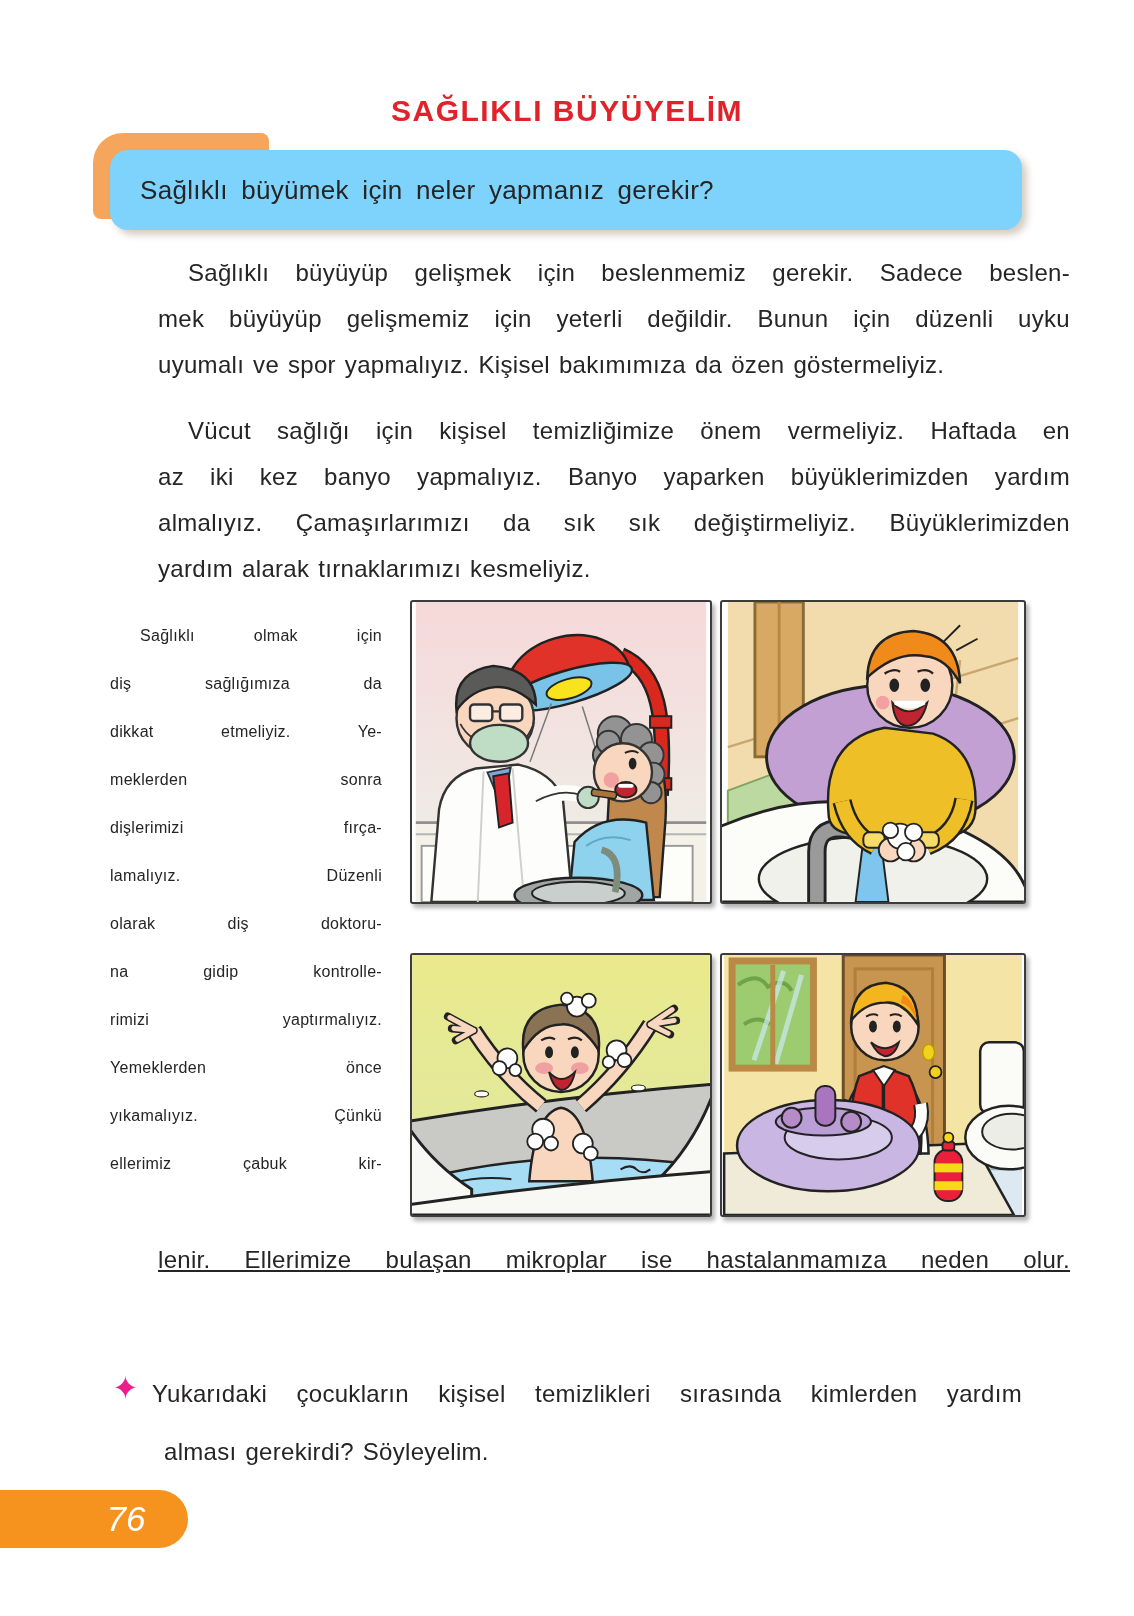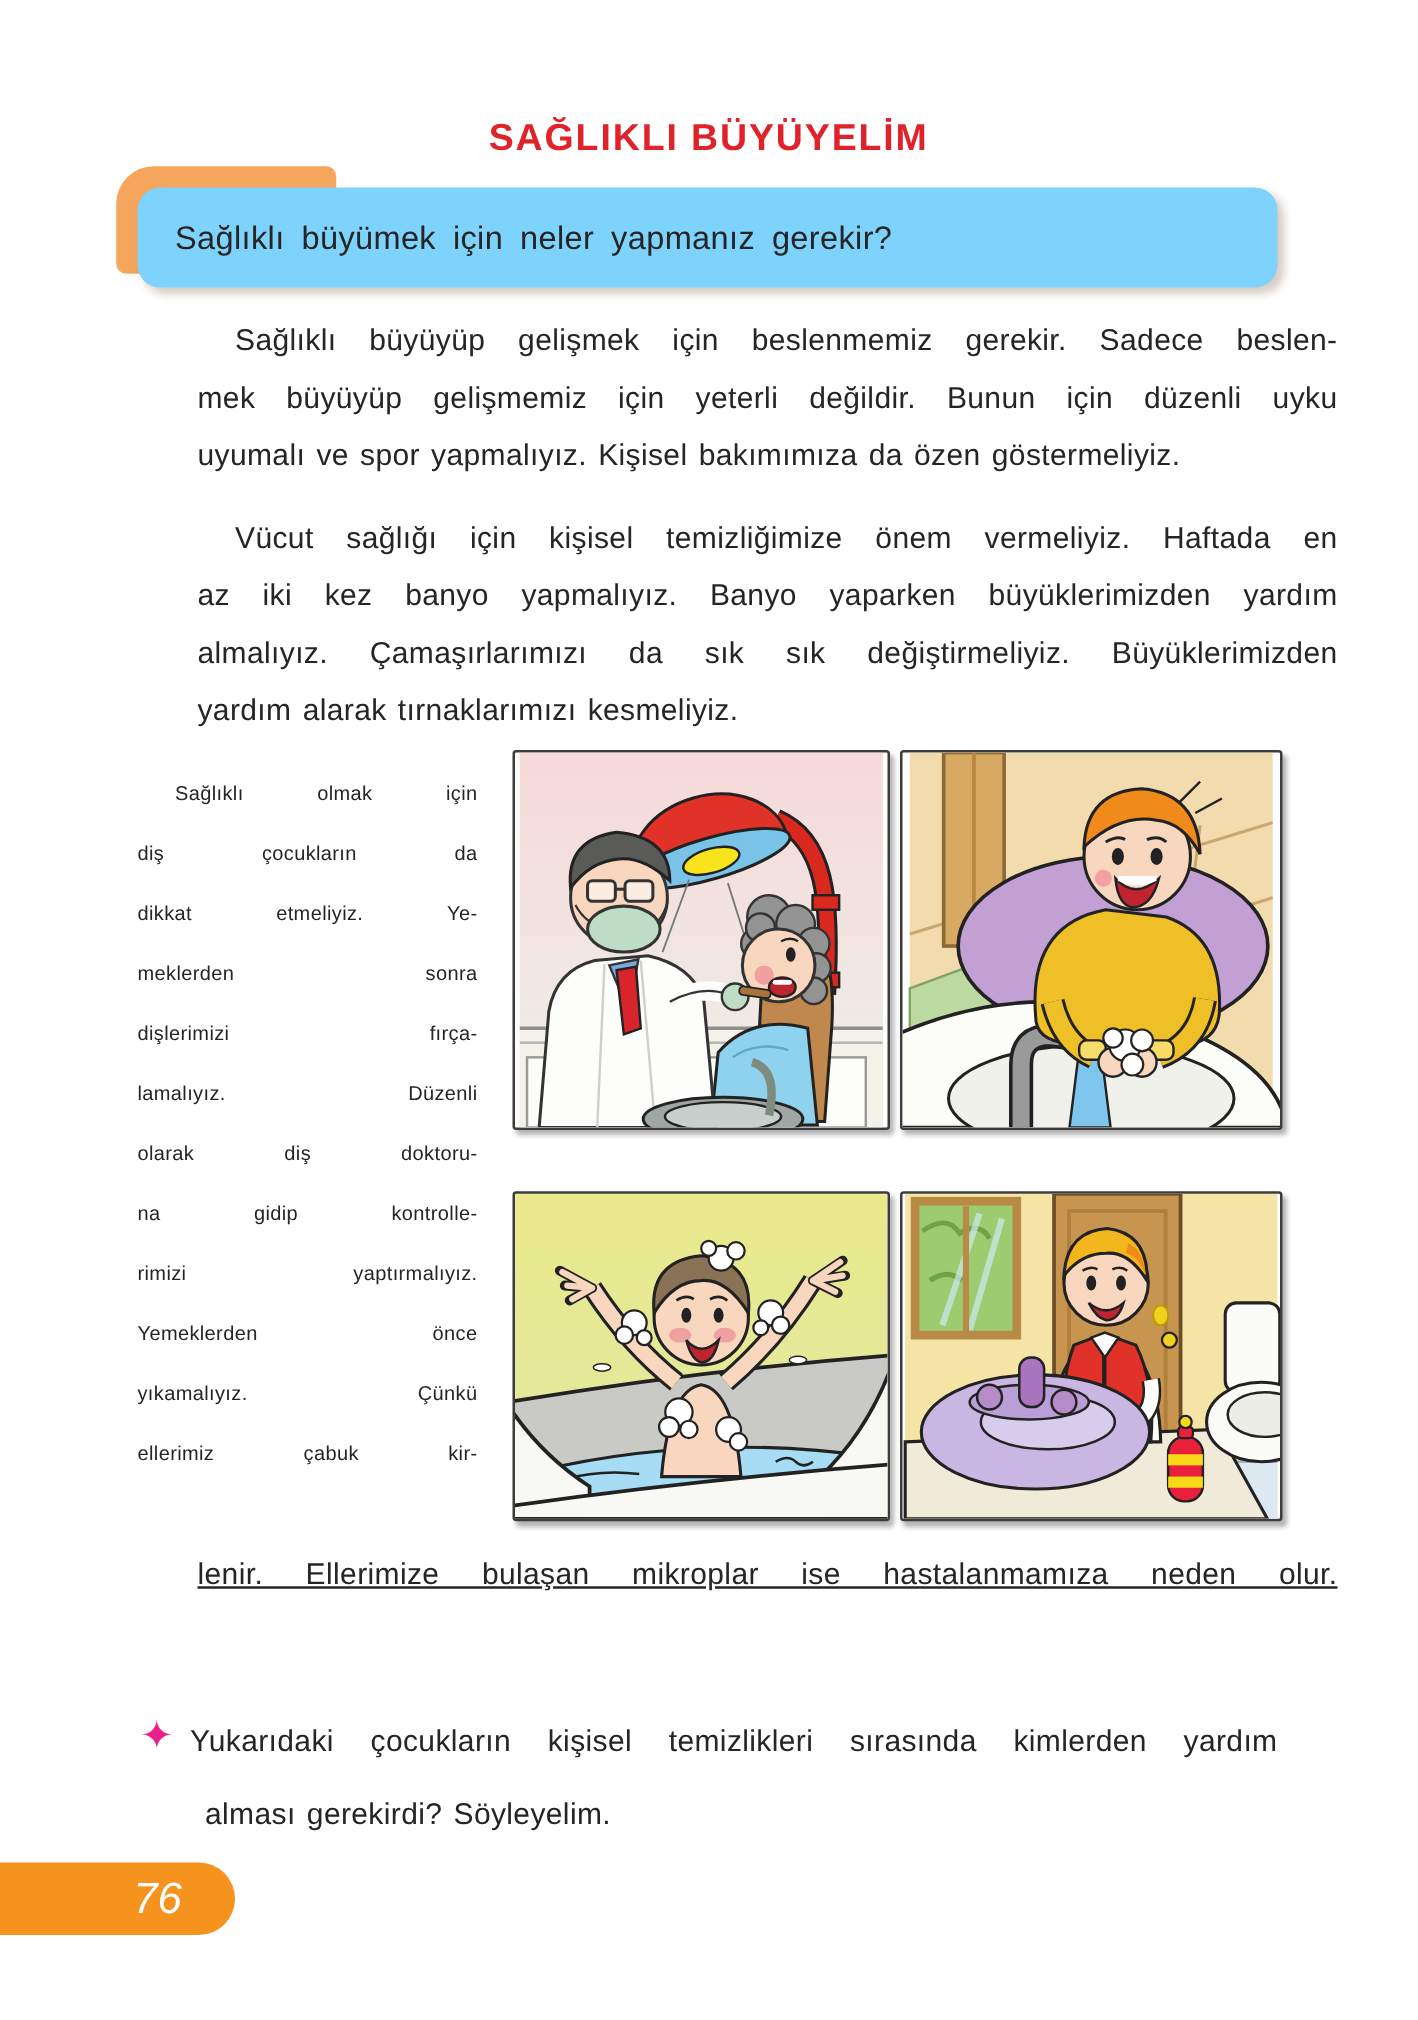--- a/index.html
+++ b/index.html
@@ -107,21 +107,21 @@
 
   <div class="textblock para" id="para2">
       <div class="line">Vücut sağlığı için kişisel temizliğimize önem vermeliyiz. Haftada en</div>
       <div class="line">az iki kez banyo yapmalıyız. Banyo yaparken büyüklerimizden yardım</div>
       <div class="line">almalıyız. Çamaşırlarımızı da sık sık değiştirmeliyiz. Büyüklerimizden</div>
       <div class="line">yardım alarak tırnaklarımızı kesmeliyiz.</div>
     </div>
 
   <div class="side-col">
       <div class="line">Sağlıklı olmak için</div>
-      <div class="line">diş çocukların da</div>
+      <div class="line">diş sağlığımıza da</div>
       <div class="line">dikkat etmeliyiz. Ye-</div>
       <div class="line">meklerden sonra</div>
       <div class="line">dişlerimizi fırça-</div>
       <div class="line">lamalıyız. Düzenli</div>
       <div class="line">olarak diş doktoru-</div>
       <div class="line">na gidip kontrolle-</div>
       <div class="line">rimizi yaptırmalıyız.</div>
       <div class="line">Yemeklerden önce</div>
       <div class="line">yıkamalıyız. Çünkü</div>
       <div class="line">ellerimiz çabuk kir-</div>

